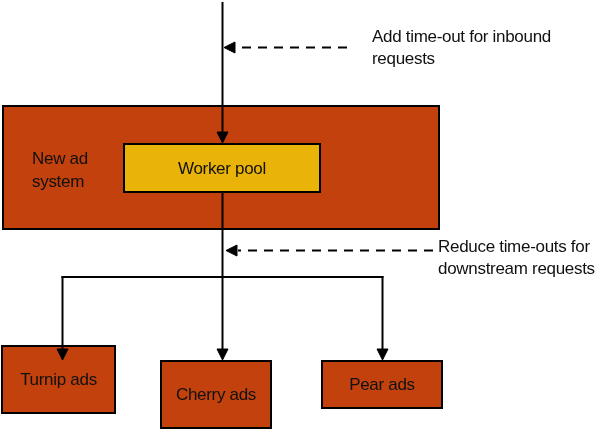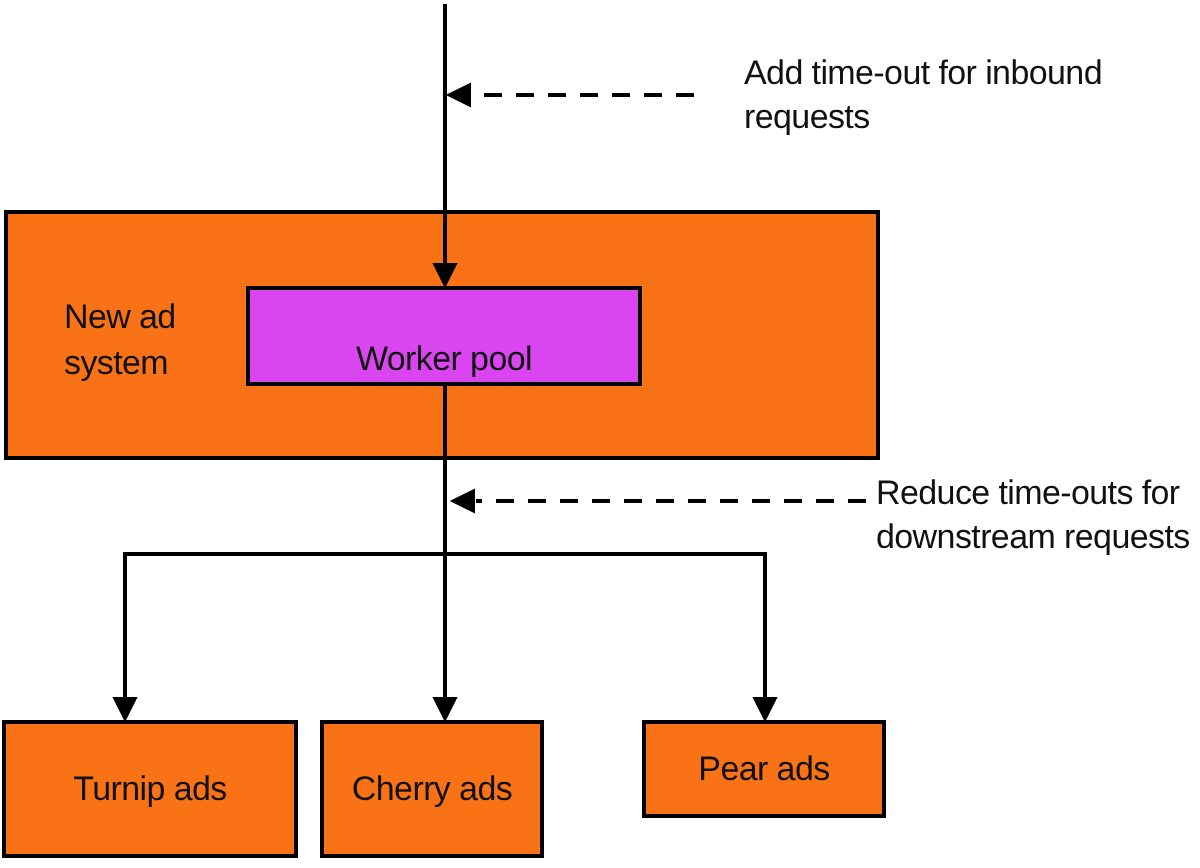--- a/index.html
+++ b/index.html
@@ -12,21 +12,21 @@
     position: relative;
     width: 600px;
     height: 434px;
     background: #ffffff;
     overflow: hidden;
   }
   .box {
     position: absolute;
     box-sizing: border-box;
     border: 2px solid #000000;
-    background: #f97316;
+    background: #c2410c;
   }
   .box-label {
     font-size: 17px;
     line-height: 23px;
     color: #111111;
     letter-spacing: -0.3px;
     white-space: nowrap;
   }
   #system-box {
     left: 2px; top: 105px;
@@ -37,31 +37,31 @@
     left: 28px; top: 40px;
     width: 70px;
     white-space: normal;
   }
   #worker-pool-box {
     position: absolute;
     box-sizing: border-box;
     left: 123px; top: 143px;
     width: 198px; height: 50px;
     border: 2px solid #000000;
-    background: #d946ef;
+    background: #eab308;
     display: flex;
-    align-items: flex-end;
+    align-items: center;
     justify-content: center;
   }
   .leaf-box {
     display: flex;
     align-items: center;
     justify-content: center;
   }
-  #turnip-box { left: 1px;   top: 360px; width: 148px; height: 69px; }
+  #turnip-box { left: 1px;   top: 345px; width: 115px; height: 69px; }
   #cherry-box { left: 160px; top: 360px; width: 112px; height: 69px; }
   #pear-box   { left: 321px; top: 360px; width: 122px; height: 49px; }
   .annotation {
     position: absolute;
     font-size: 17px;
     line-height: 22px;
     color: #111111;
     letter-spacing: -0.3px;
   }
   #annotation-inbound {

